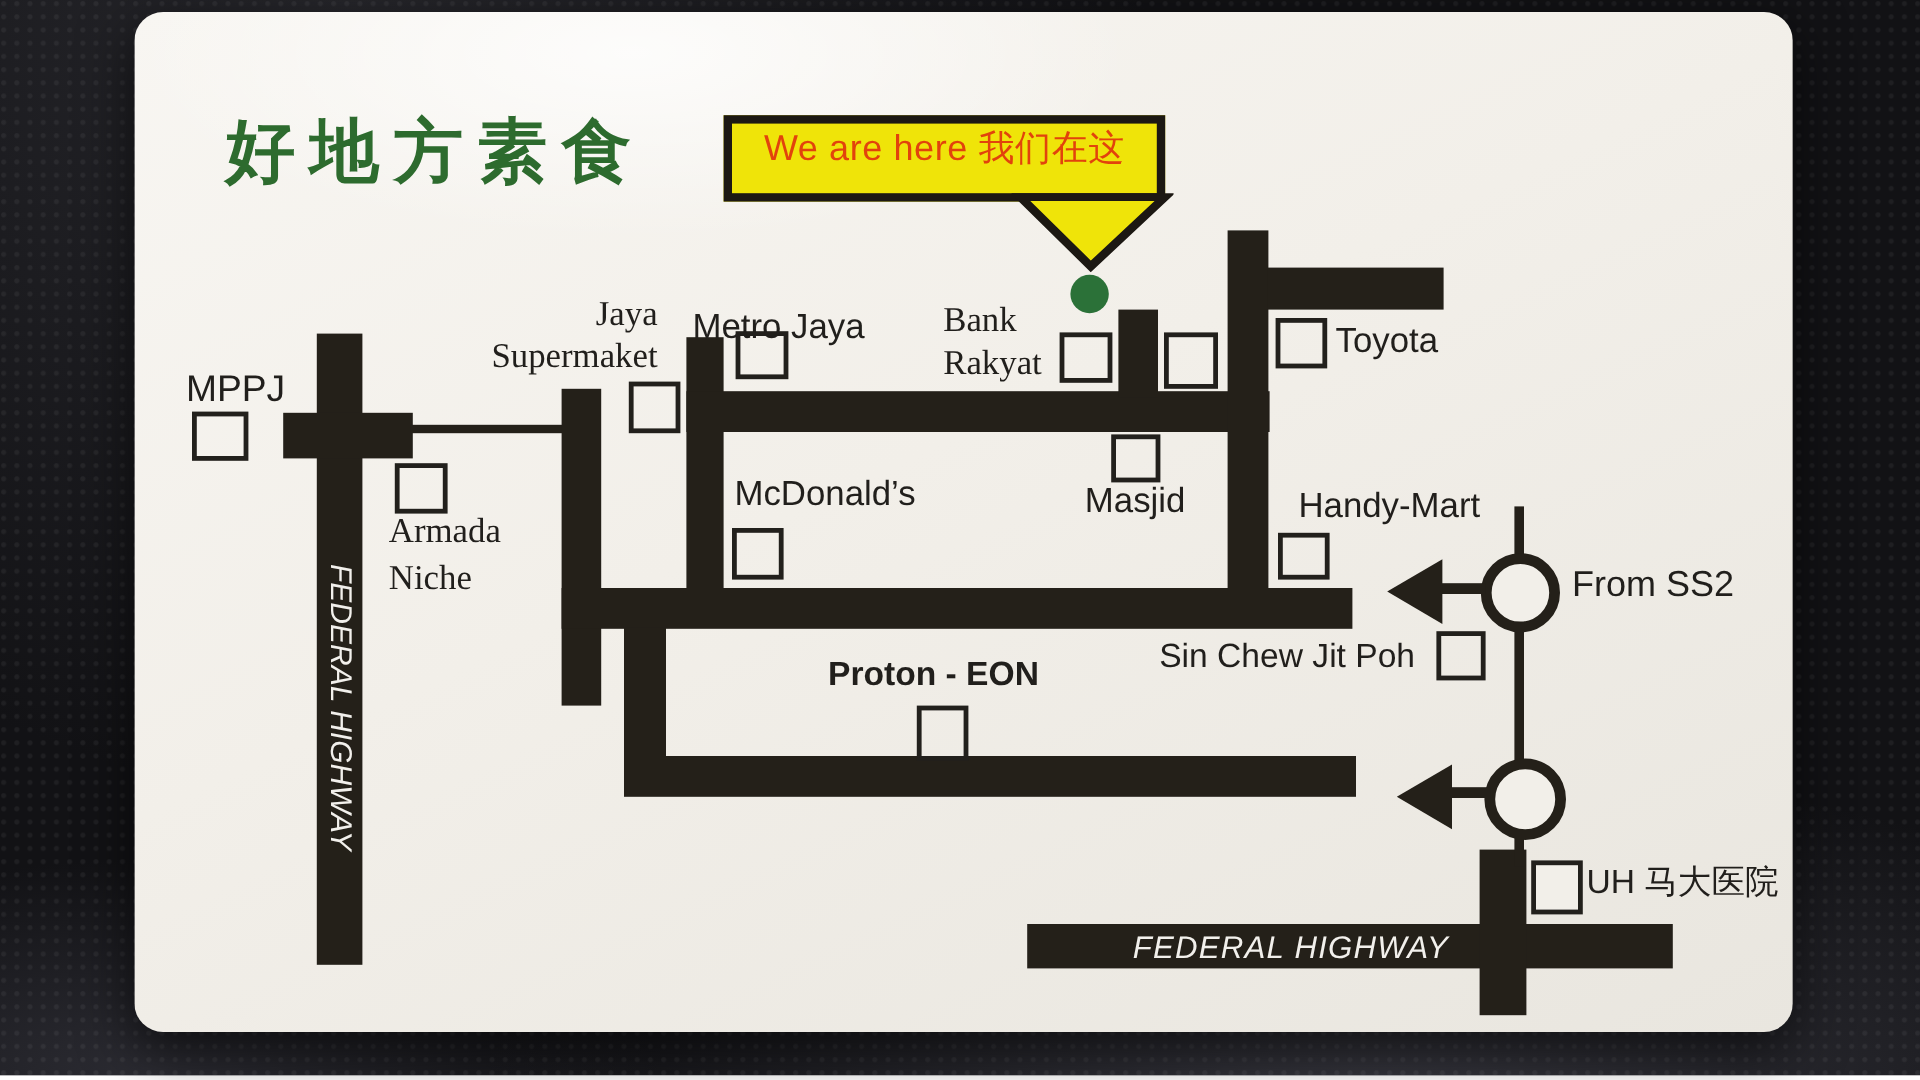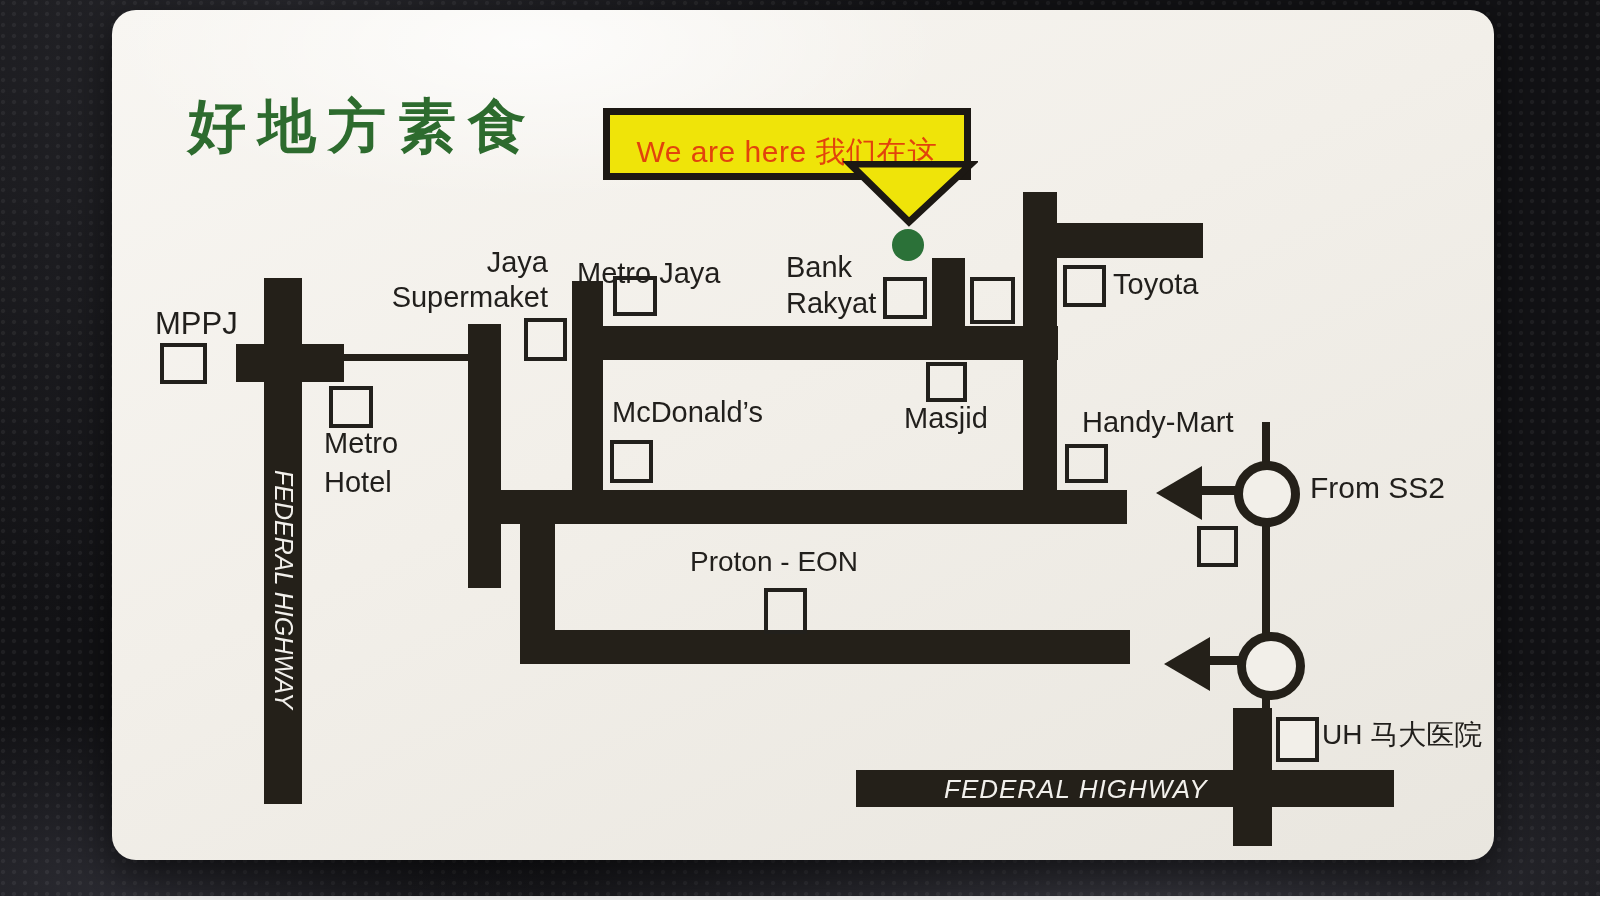--- a/index.html
+++ b/index.html
@@ -16,24 +16,24 @@
   .card{position:absolute;left:112px;top:10px;width:1382px;height:850px;border-radius:24px;z-index:1;
     background:
       radial-gradient(ellipse 700px 260px at 30% 4%, rgba(255,255,255,0.75) 0%, rgba(255,255,255,0) 60%),
       linear-gradient(155deg,#f8f6f2 0%,#f2efe9 45%,#e9e6df 100%);
     box-shadow:0 14px 45px rgba(0,0,0,0.65);}
   .map{position:absolute;inset:0;z-index:2;}
   .map > *{position:absolute;}
   .road{background:#242019;}
   .sq{border:4px solid #22201c;box-sizing:border-box;background:transparent;}
   .lbl{font-size:29px;color:#211f1c;white-space:nowrap;line-height:1.15;}
-  .wrap{white-space:normal;}
+  .wrap{white-space:normal;font-family:Liberation Serif, serif;}
   .title{font-family:"DejaVu Serif",serif;font-weight:700;font-size:58px;letter-spacing:12px;color:#2d6b2e;}
   .callout{background:#efe409;border:7px solid #1c1813;box-sizing:border-box;
-    display:flex;align-items:flex-end;justify-content:center;margin-top:12px;}
+    display:flex;align-items:flex-start;justify-content:center;}
   .callout-text{color:#e2430c;font-size:30px;letter-spacing:0.5px;white-space:nowrap;}
   .venue{font-style:italic;font-size:30px;color:#23211e;white-space:nowrap;}
   .dot{border-radius:50%;background:#2b7138;}
   .vroad-label{position:absolute;left:5px;top:192px;writing-mode:vertical-rl;text-orientation:mixed;
     font-style:italic;font-size:25px;color:#f2f0ec;letter-spacing:0px;white-space:nowrap;}
   .hroad-label{position:absolute;left:88px;top:4px;font-style:italic;font-size:26px;color:#f2f0ec;
     letter-spacing:1px;white-space:nowrap;}
   .circle{border:9px solid #242019;border-radius:50%;background:#f2efe9;box-sizing:border-box;}
   .thin{background:#242019;}
   .ahead{width:0;height:0;border-top:27px solid transparent;border-bottom:27px solid transparent;
@@ -100,23 +100,24 @@
     <div class="sq" style="left:1065px;top:444px;width:43px;height:39px;"></div>
     <div class="sq" style="left:1197px;top:526px;width:41px;height:41px;"></div>
     <div class="sq" style="left:764px;top:588px;width:43px;height:46px;"></div>
     <div class="sq" style="left:1276px;top:717px;width:43px;height:45px;background:#f2efe9;"></div>
 
     <div class="lbl" style="left:155px;top:306px;font-size:31px;">MPPJ</div>
     <div class="lbl wrap" style="left:378px;top:245px;width:170px;text-align:right;line-height:35px;">Jaya Supermaket</div>
     <div class="lbl" style="left:577px;top:257px;">Metro Jaya</div>
     <div class="lbl wrap" style="left:786px;top:249px;width:105px;line-height:36px;">Bank Rakyat</div>
     <div class="lbl" style="left:1113px;top:268px;">Toyota</div>
-    <div class="lbl wrap" style="left:324px;top:424px;width:135px;line-height:39px;">Metro Hotel</div>
+    <div class="lbl wrap" style="left:324px;top:424px;width:135px;line-height:39px;">Armada Niche</div>
     <div class="lbl" style="left:612px;top:396px;">McDonald’s</div>
     <div class="lbl" style="left:904px;top:402px;">Masjid</div>
     <div class="lbl" style="left:1066px;top:406px;margin-left:16px;">Handy-Mart</div>
-    <div class="lbl" style="left:690px;top:546px;font-size:28px;">Proton - EON</div>
+    <div class="lbl" style="left:966px;top:531px;font-size:28px;">Sin Chew Jit Poh</div>
+    <div class="lbl" style="left:690px;top:546px;font-size:28px;font-weight:bold;">Proton - EON</div>
     <div class="lbl" style="left:1322px;top:719px;font-size:28px;">UH 马大医院</div>
 
     <div class="dirlbl" style="left:1310px;top:471px;">From SS2</div>
 
   </div>
 </div>
 
 </body></html>

